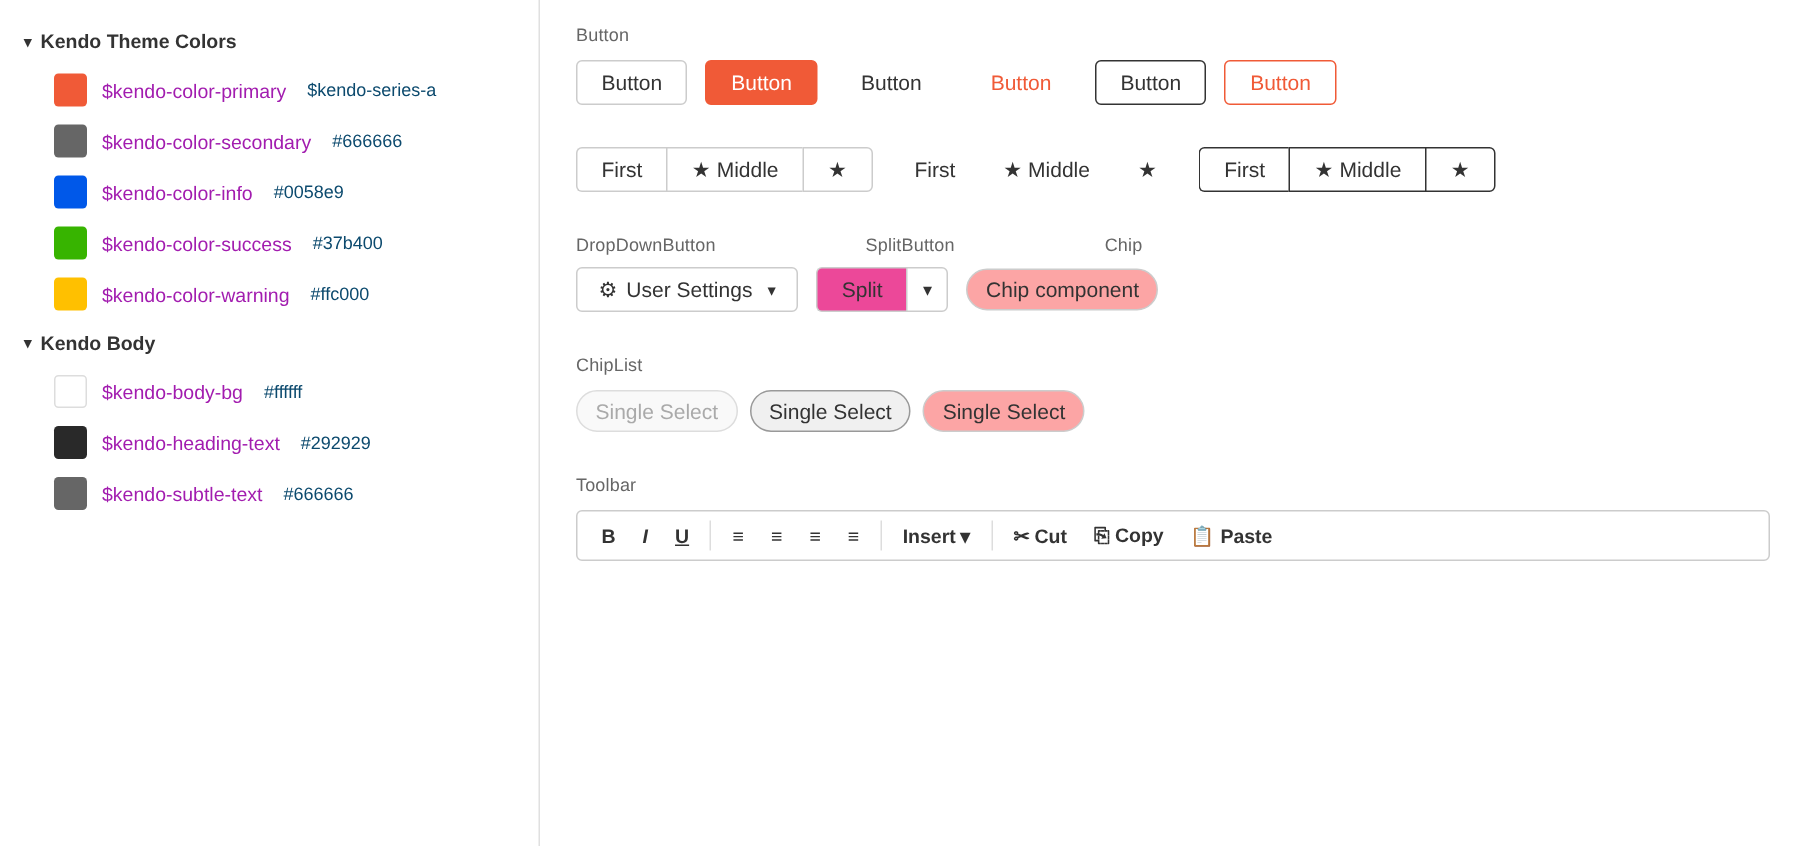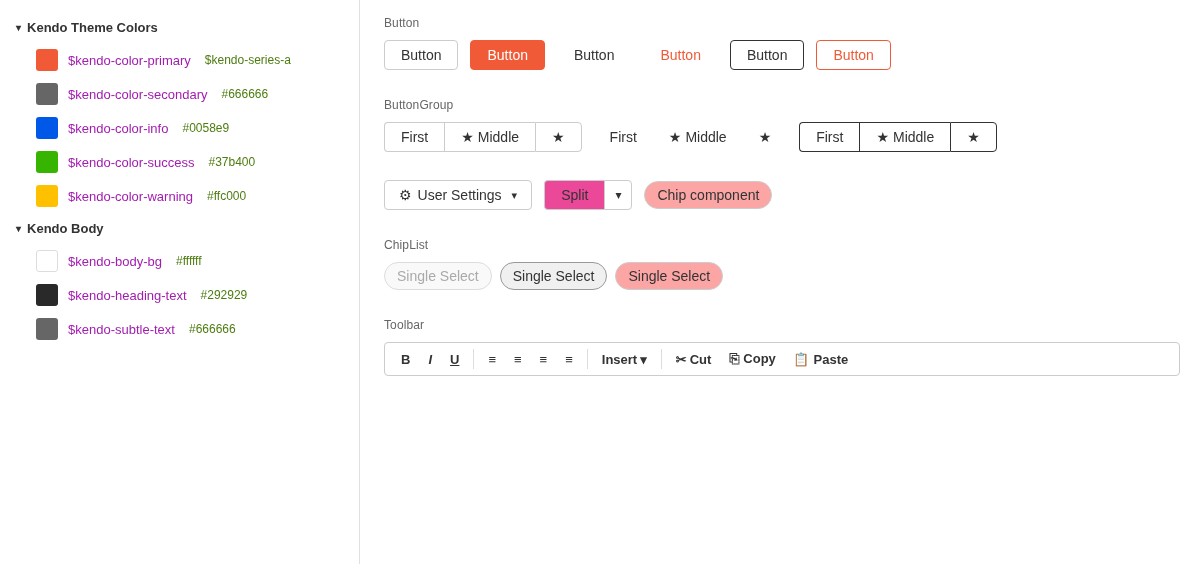--- a/index.html
+++ b/index.html
@@ -31,21 +31,21 @@
       gap: 10px;
       padding: 6px 16px 6px 36px;
     }
     .color-swatch {
       width: 22px;
       height: 22px;
       border-radius: 3px;
       flex-shrink: 0;
     }
     .color-name { font-size: 13px; color: #a21caf; }
-    .color-value { font-size: 12px; color: #4d7c0f; margin-left: 4px; }
+    .color-value { font-size: 12px; color: #0c4a6e; margin-left: 4px; }
 
     
     .sidebar::-webkit-scrollbar { width: 6px; }
     .sidebar::-webkit-scrollbar-thumb { background: #ccc; border-radius: 3px; }
 
     
     .main {
       flex: 1;
       overflow-y: auto;
       padding: 16px 24px;
@@ -245,21 +245,20 @@
       <button class="btn btn-default">Button</button>
       <button class="btn btn-primary">Button</button>
       <button class="btn btn-flat-text">Button</button>
       <button class="btn btn-link-red">Button</button>
       <button class="btn btn-bordered">Button</button>
       <button class="btn btn-outline-red">Button</button>
     </div>
   </div>
 
   <div class="section">
-    <div class="section-label">ButtonGroup</div>
     <div class="row">
 
       <div class="btn-group">
         <button class="btn">First</button>
         <button class="btn" style="display:flex;align-items:center;gap:4px;">
           <span>★</span>
           <span>Middle</span>
         </button>
         <button class="btn">★</button>
       </div>
@@ -278,20 +277,25 @@
         <button class="btn" style="border-color:#333;display:flex;align-items:center;gap:4px;">
           <span>★</span>
           <span>Middle</span>
         </button>
         <button class="btn" style="border-color:#333;">★</button>
       </div>
     </div>
   </div>
 
   <div class="section">
+    <div class="row" style="align-items:flex-end; margin-bottom:8px; gap:100px;">
+      <span class="section-label" style="margin-bottom:0;">DropDownButton</span>
+      <span class="section-label" style="margin-bottom:0;">SplitButton</span>
+      <span class="section-label" style="margin-bottom:0;">Chip</span>
+    </div>
     <div class="row">
 
       <button class="dropdown-btn">
         <span>⚙</span>
         <span>User Settings</span>
         <span style="margin-left:4px; font-size:11px;">▾</span>
       </button>
 
       <div class="split-btn">
         <button class="btn-main">Split</button>

